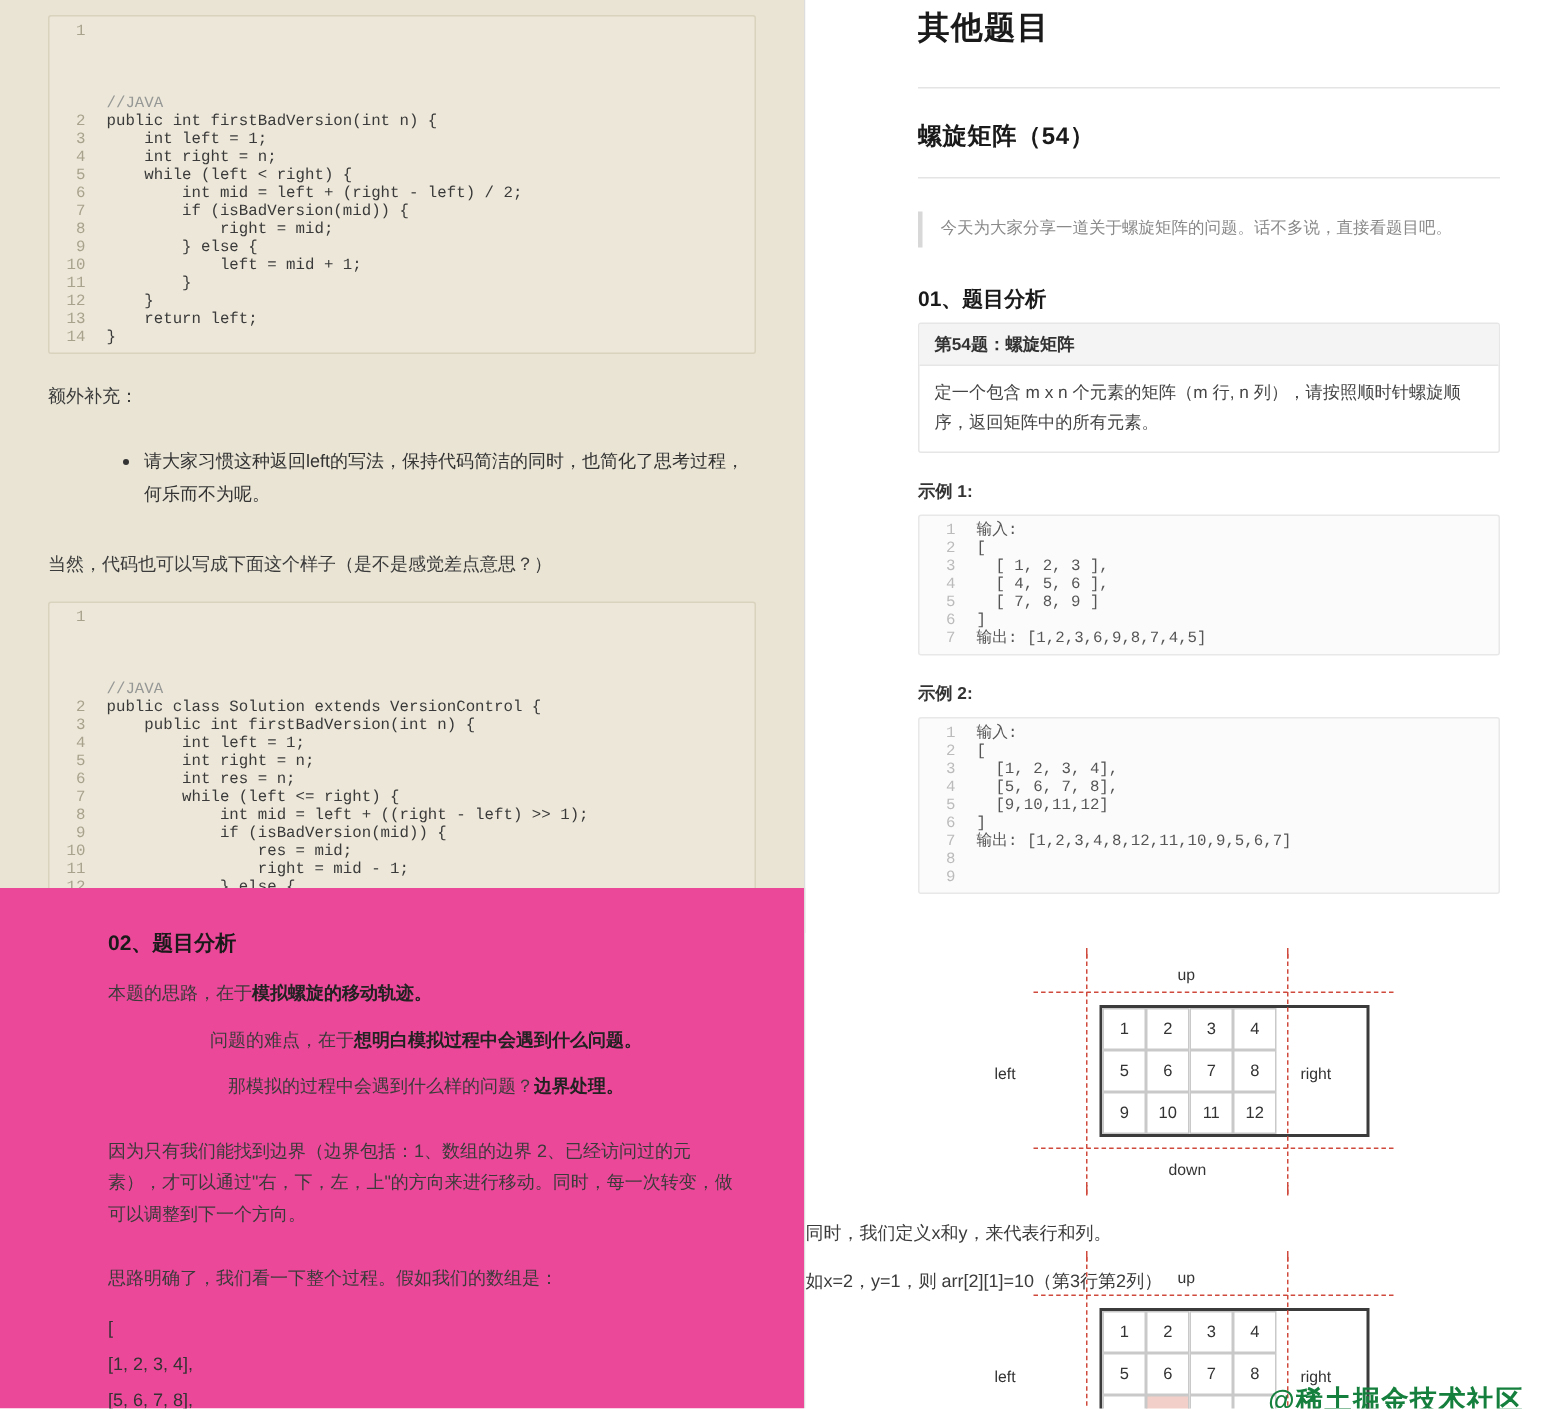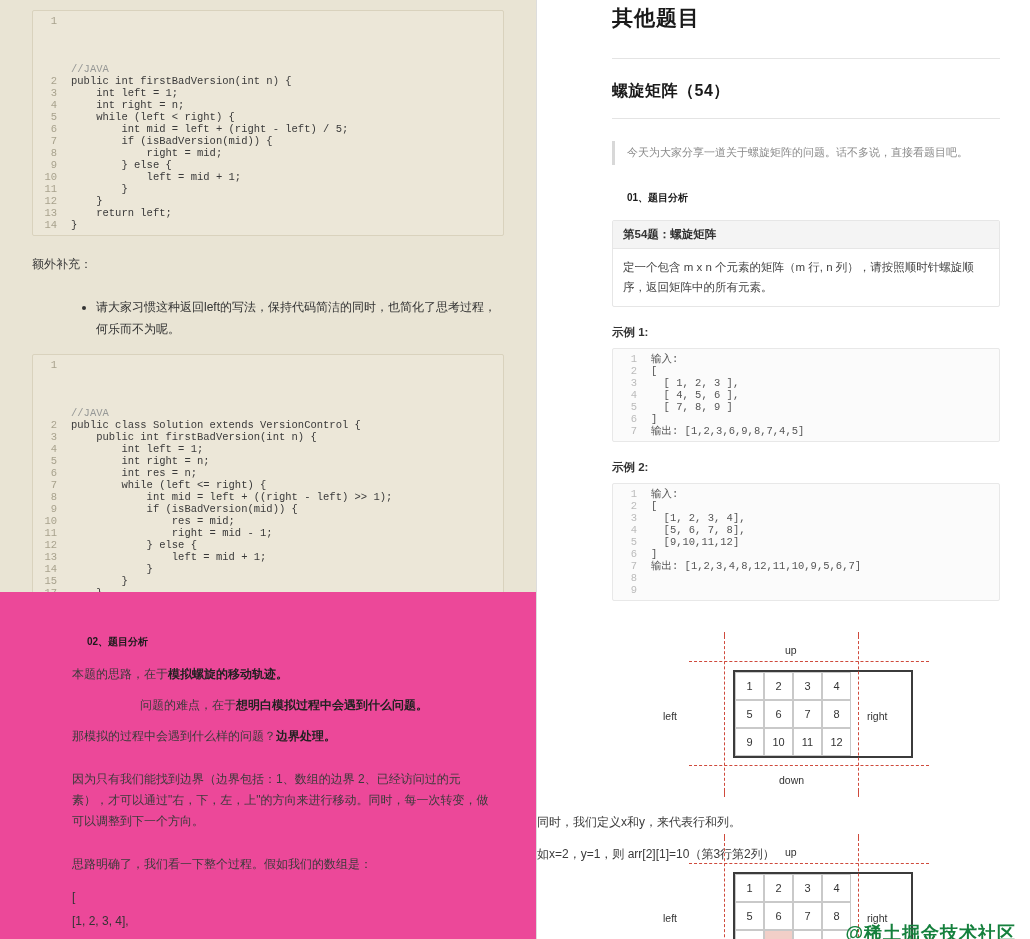--- a/index.html
+++ b/index.html
@@ -52,21 +52,21 @@
   .c { color:#969896;margin-top:48px; }
 
   
   .para { margin:10px 0; line-height:1.75; font-size:12px; color:#3b3b3b; }
   .bullet { margin:6px 0 6px 24px; line-height:1.8; font-size:12px; }
   .bullet li { list-style:disc; }
   b, .b { font-weight:bold; color:#222; }
 
   h1.big { font-size:21px; font-weight:bold; color:#1a1a1a; margin:0; letter-spacing:1px; }
   h2.sec { font-size:16px; font-weight:bold; color:#1a1a1a; margin:0; letter-spacing:0.5px; }
-  h3.sub { font-size:10px; font-weight:bold; color:#1a1a1a; margin:15px; }
+  h3.sub { font-size:14px; font-weight:bold; color:#1a1a1a; margin:0; }
   .hr { height:1px; background:#e4e4e4; margin:10px 0 0 0; }
 
   .quote {
     border-left:3px solid #d8d8d8;
     padding:2px 0 2px 12px;
     color:#8a8a8a;
     font-size:11px;
     line-height:1.8;
   }
 
@@ -107,37 +107,38 @@
 
     <div class="panel beige p-left-top">
       <div class="inner" style="padding-top:6px;">
 
         <div class="codeblock" style="margin-top:4px;">
           <div class="code-row"><span class="ln">1</span><span class="cd c">//JAVA</span></div>
           <div class="code-row"><span class="ln">2</span><span class="cd">public int firstBadVersion(int n) {</span></div>
           <div class="code-row"><span class="ln">3</span><span class="cd">    int left = 1;</span></div>
           <div class="code-row"><span class="ln">4</span><span class="cd">    int right = n;</span></div>
           <div class="code-row"><span class="ln">5</span><span class="cd">    while (left &lt; right) {</span></div>
-          <div class="code-row"><span class="ln">6</span><span class="cd">        int mid = left + (right - left) / 5;</span></div>
+          <div class="code-row"><span class="ln">6</span><span class="cd">        int mid = left + (right - left) / 2;</span></div>
           <div class="code-row"><span class="ln">7</span><span class="cd">        if (isBadVersion(mid)) {</span></div>
           <div class="code-row"><span class="ln">8</span><span class="cd">            right = mid;</span></div>
           <div class="code-row"><span class="ln">9</span><span class="cd">        } else {</span></div>
           <div class="code-row"><span class="ln">10</span><span class="cd">            left = mid + 1;</span></div>
           <div class="code-row"><span class="ln">11</span><span class="cd">        }</span></div>
           <div class="code-row"><span class="ln">12</span><span class="cd">    }</span></div>
           <div class="code-row"><span class="ln">13</span><span class="cd">    return left;</span></div>
           <div class="code-row"><span class="ln">14</span><span class="cd">}</span></div>
         </div>
 
         <div class="para" style="margin-top:18px;">额外补充：</div>
 
         <ul class="bullet" style="margin-top:22px;">
           <li>请大家习惯这种返回left的写法，保持代码简洁的同时，也简化了思考过程，何乐而不为呢。</li>
         </ul>
 
+        <div class="para" style="margin-top:26px;">当然，代码也可以写成下面这个样子（是不是感觉差点意思？）</div>
 
         <div class="codeblock" style="margin-top:14px;">
           <div class="code-row"><span class="ln">1</span><span class="cd c">//JAVA</span></div>
           <div class="code-row"><span class="ln">2</span><span class="cd">public class Solution extends VersionControl {</span></div>
           <div class="code-row"><span class="ln">3</span><span class="cd">    public int firstBadVersion(int n) {</span></div>
           <div class="code-row"><span class="ln">4</span><span class="cd">        int left = 1;</span></div>
           <div class="code-row"><span class="ln">5</span><span class="cd">        int right = n;</span></div>
           <div class="code-row"><span class="ln">6</span><span class="cd">        int res = n;</span></div>
           <div class="code-row"><span class="ln">7</span><span class="cd">        while (left &lt;= right) {</span></div>
           <div class="code-row"><span class="ln">8</span><span class="cd">            int mid = left + ((right - left) &gt;&gt; 1);</span></div>
@@ -161,21 +162,21 @@
         <h3 class="sub">02、题目分析</h3>
 
         <div class="para" style="margin-top:14px;">
           <span>本题的思路，在于</span><b>模拟螺旋的移动轨迹。</b>
         </div>
 
         <div class="para" style="margin-top:4px;text-align:center;">
           <span>问题的难点，在于</span><b>想明白模拟过程中会遇到什么问题。</b>
         </div>
 
-        <div class="para" style="margin-top:5px;">
+        <div class="para" style="margin-top:5px;text-align:center;">
           <span>那模拟的过程中会遇到什么样的问题？</span><b>边界处理。</b>
         </div>
 
         <div class="para" style="margin-top:22px;">因为只有我们能找到边界（边界包括：1、数组的边界 2、已经访问过的元素），才可以通过"右，下，左，上"的方向来进行移动。同时，每一次转变，做可以调整到下一个方向。</div>
 
         <div class="para" style="margin-top:22px;">思路明确了，我们看一下整个过程。假如我们的数组是：</div>
 
         <div style="margin-top:10px; line-height:2.0; font-size:12px;">
           <div>[</div>
           <div>  [1, 2, 3, 4],</div>

